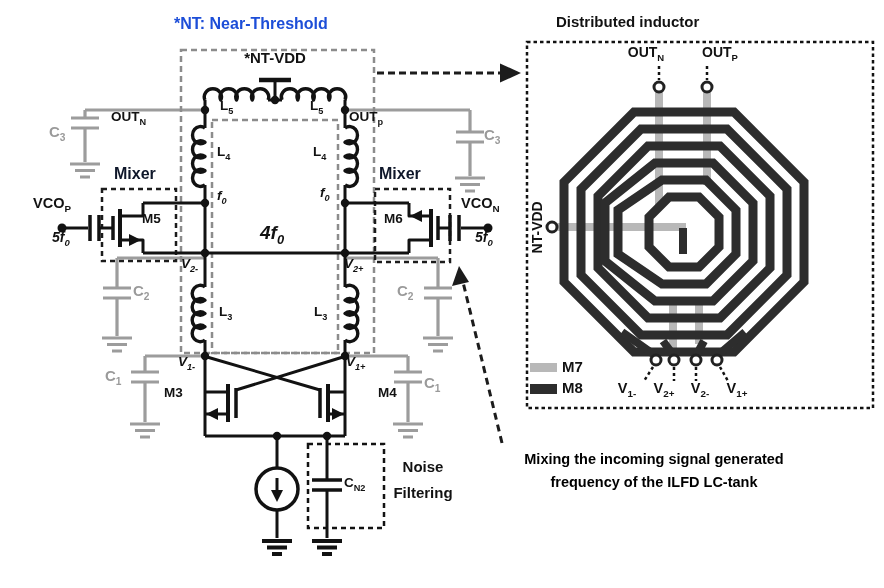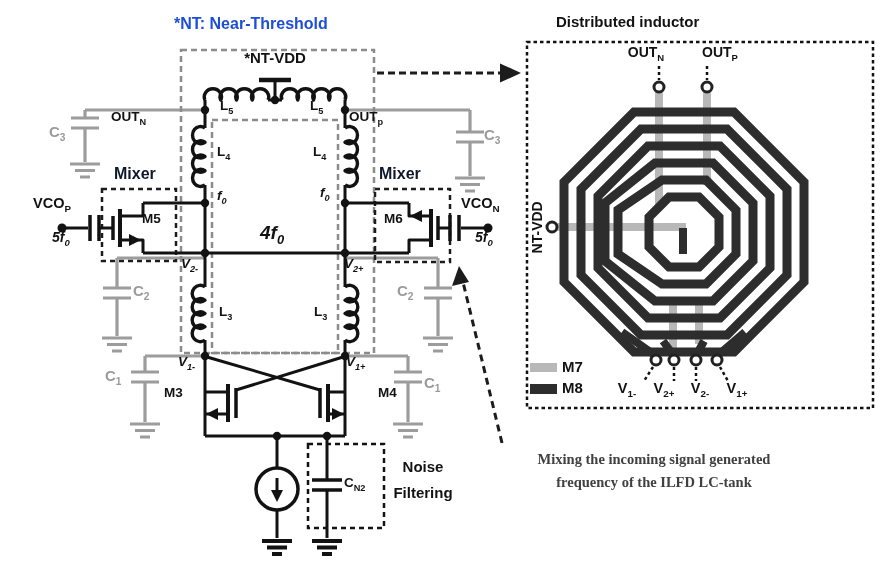--- a/index.html
+++ b/index.html
@@ -12,21 +12,21 @@
     position:absolute; font-weight:bold; font-size:13.5px; color:#121212;
     white-space:nowrap; line-height:1.05;
   }
   .lbl sub { font-size:68%; line-height:0; }
   .gray  { color:#9a9a9a; }
   .dim   { color:#1d4ed8; }
   .dk    { color:#0f172a; }
   .it    { font-style:italic; }
   .ctr   { text-align:center; }
   .rot   { transform:rotate(-90deg); transform-origin:center; }
-  .caption { line-height:22.5px; font-size:14.5px; color:#404040;font-family:Liberation Serif, serif; }
+  .caption { line-height:22.5px; font-size:14.5px; color:#000000; }
 </style>
 </head>
 <body>
 
 <div class="stage">
 
 <svg width="884" height="588" viewBox="0 0 884 588">
   <defs>
     <g id="gnd">
           <path d="M-15 0 H15 M-10 6.5 H10 M-5 13 H5" fill="none"></path>

